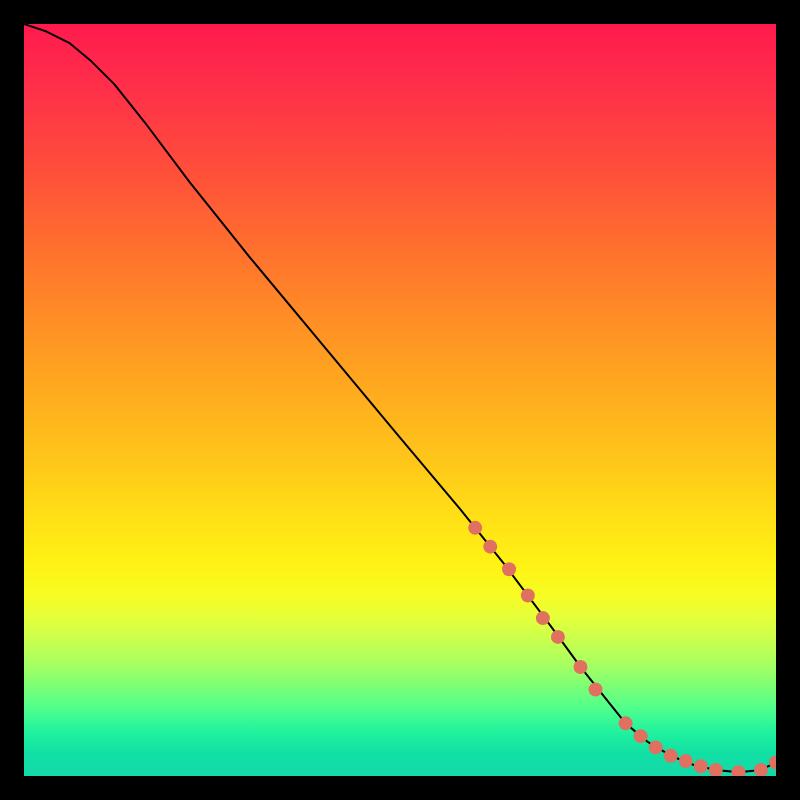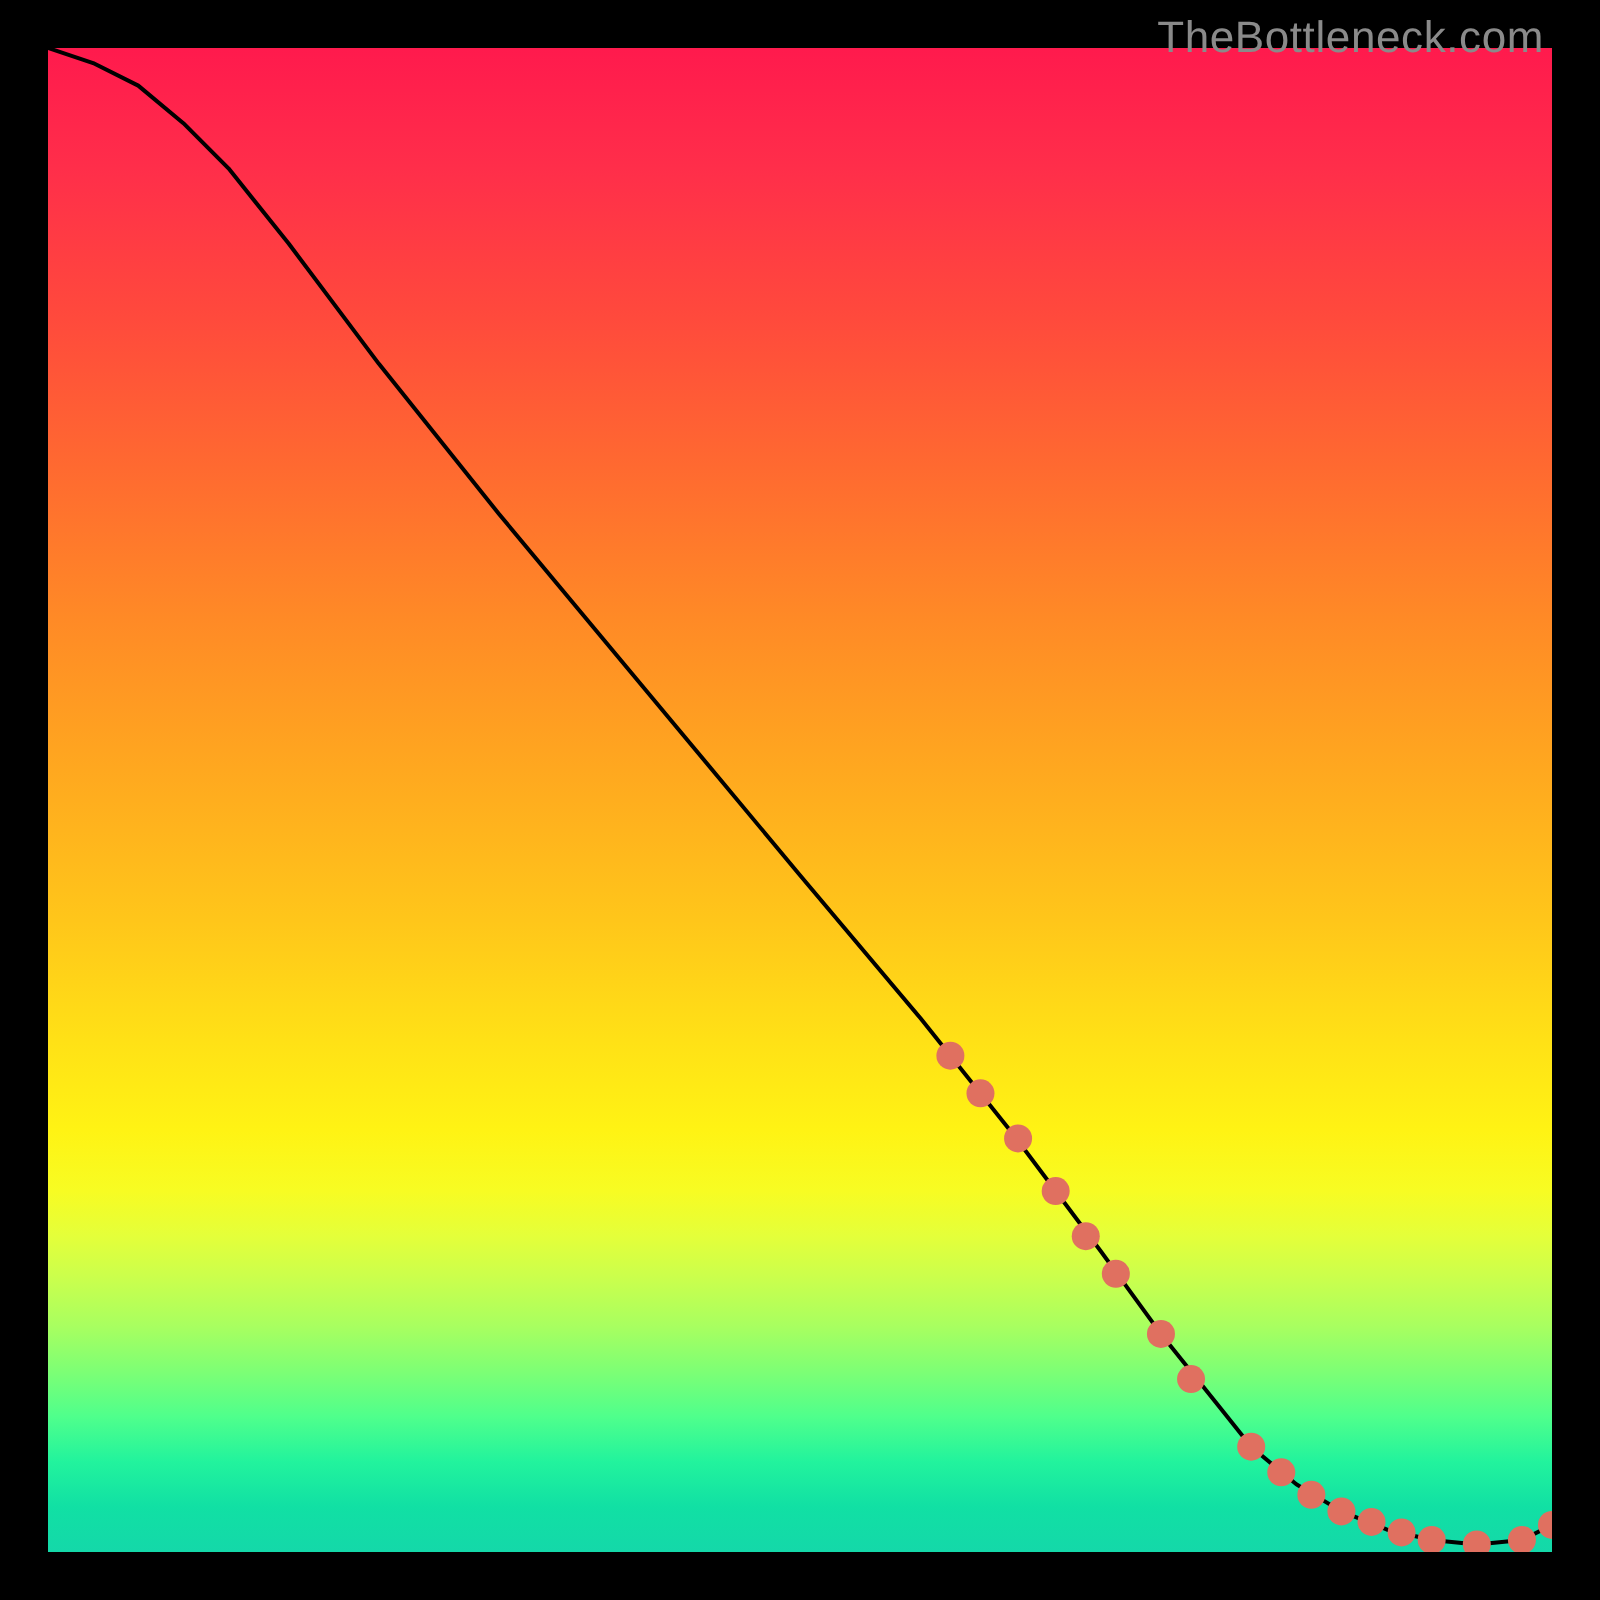--- a/index.html
+++ b/index.html
@@ -91,14 +91,13 @@
         <circle cx="646.72" cy="731.70" r="7" fill="#e07060"></circle>
         <circle cx="661.76" cy="736.96" r="7" fill="#e07060"></circle>
         <circle cx="676.80" cy="742.22" r="7" fill="#e07060"></circle>
         <circle cx="691.84" cy="745.98" r="7" fill="#e07060"></circle>
         <circle cx="714.40" cy="748.24" r="7" fill="#e07060"></circle>
         <circle cx="736.96" cy="745.98" r="7" fill="#e07060"></circle>
         <circle cx="752.00" cy="738.46" r="7" fill="#e07060"></circle>
       </g>
   </svg>
 
-  <div class="watermark">TheBottleneck.com</div>
 </div>
 
 </body></html>

